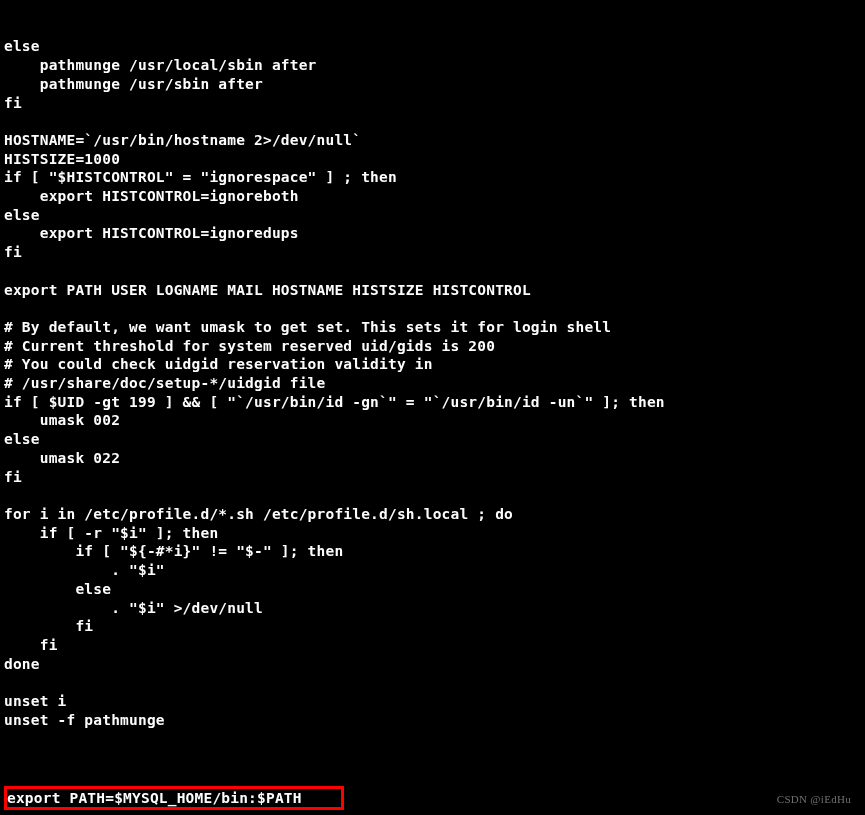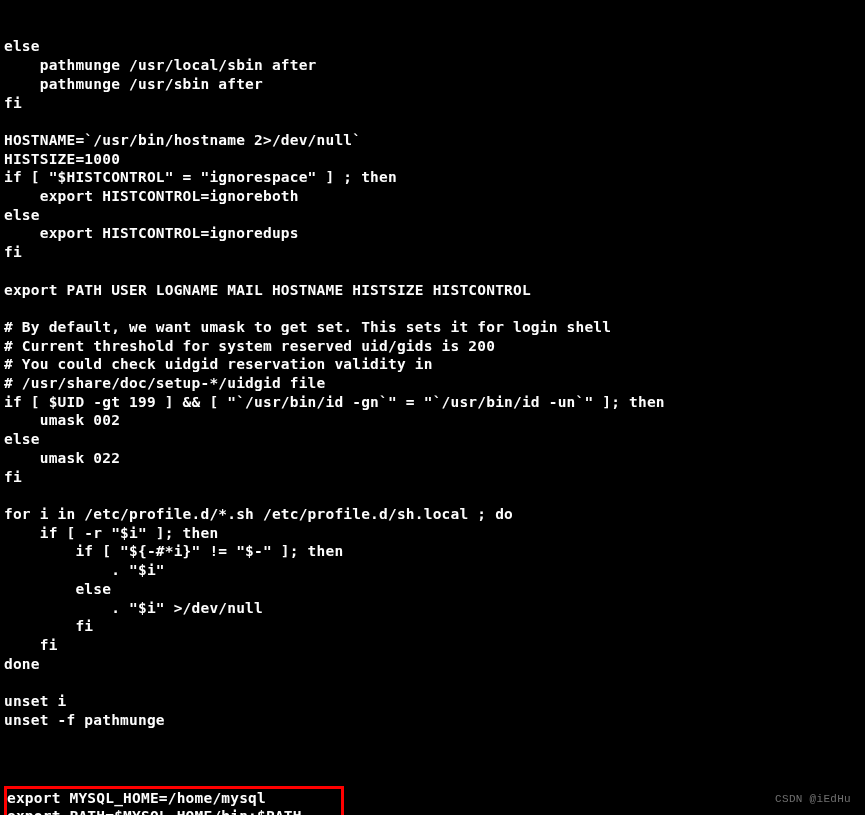--- a/index.html
+++ b/index.html
@@ -26,31 +26,31 @@
     box-sizing: border-box;
     padding: 0;
   }
   .red-box .terminal-line {
     padding-left: 0;
   }
   .watermark {
     position: absolute;
     bottom: 10px;
     right: 14px;
-    font-family: Liberation Mono, monospace;
+    font-family: Liberation Serif, serif;
     font-size: 11px;
     color: rgba(200,200,200,0.55);
     letter-spacing: 0.3px;
   }
   .block {
     display: block;
   }
 </style>
 </head>
 <body>
 
 <div class="terminal">
   <div id="main-lines"><div class="block">else</div><div class="block">    pathmunge /usr/local/sbin after</div><div class="block">    pathmunge /usr/sbin after</div><div class="block">fi</div><div class="block">&nbsp;</div><div class="block">HOSTNAME=`/usr/bin/hostname 2&gt;/dev/null`</div><div class="block">HISTSIZE=1000</div><div class="block">if [ "$HISTCONTROL" = "ignorespace" ] ; then</div><div class="block">    export HISTCONTROL=ignoreboth</div><div class="block">else</div><div class="block">    export HISTCONTROL=ignoredups</div><div class="block">fi</div><div class="block">&nbsp;</div><div class="block">export PATH USER LOGNAME MAIL HOSTNAME HISTSIZE HISTCONTROL</div><div class="block">&nbsp;</div><div class="block"># By default, we want umask to get set. This sets it for login shell</div><div class="block"># Current threshold for system reserved uid/gids is 200</div><div class="block"># You could check uidgid reservation validity in</div><div class="block"># /usr/share/doc/setup-*/uidgid file</div><div class="block">if [ $UID -gt 199 ] &amp;&amp; [ "`/usr/bin/id -gn`" = "`/usr/bin/id -un`" ]; then</div><div class="block">    umask 002</div><div class="block">else</div><div class="block">    umask 022</div><div class="block">fi</div><div class="block">&nbsp;</div><div class="block">for i in /etc/profile.d/*.sh /etc/profile.d/sh.local ; do</div><div class="block">    if [ -r "$i" ]; then</div><div class="block">        if [ "${-#*i}" != "$-" ]; then</div><div class="block">            . "$i"</div><div class="block">        else</div><div class="block">            . "$i" &gt;/dev/null</div><div class="block">        fi</div><div class="block">    fi</div><div class="block">done</div><div class="block">&nbsp;</div><div class="block">unset i</div><div class="block">unset -f pathmunge</div><div class="block">&nbsp;</div></div>
-  <div class="red-box" id="highlight-box" style="width:340px;"><div class="block terminal-line">export MYSQL_HOME=/home/mysql</div><div class="block terminal-line">export PATH=$MYSQL_HOME/bin:$PATH</div></div>
+  <div class="red-box" id="highlight-box" style="width:340px;"><div class="block terminal-line">export PATH=$MYSQL_HOME/bin:$PATH</div></div>
   
 </div>
 
 <div class="watermark">CSDN @iEdHu</div>
 
 </body></html>

